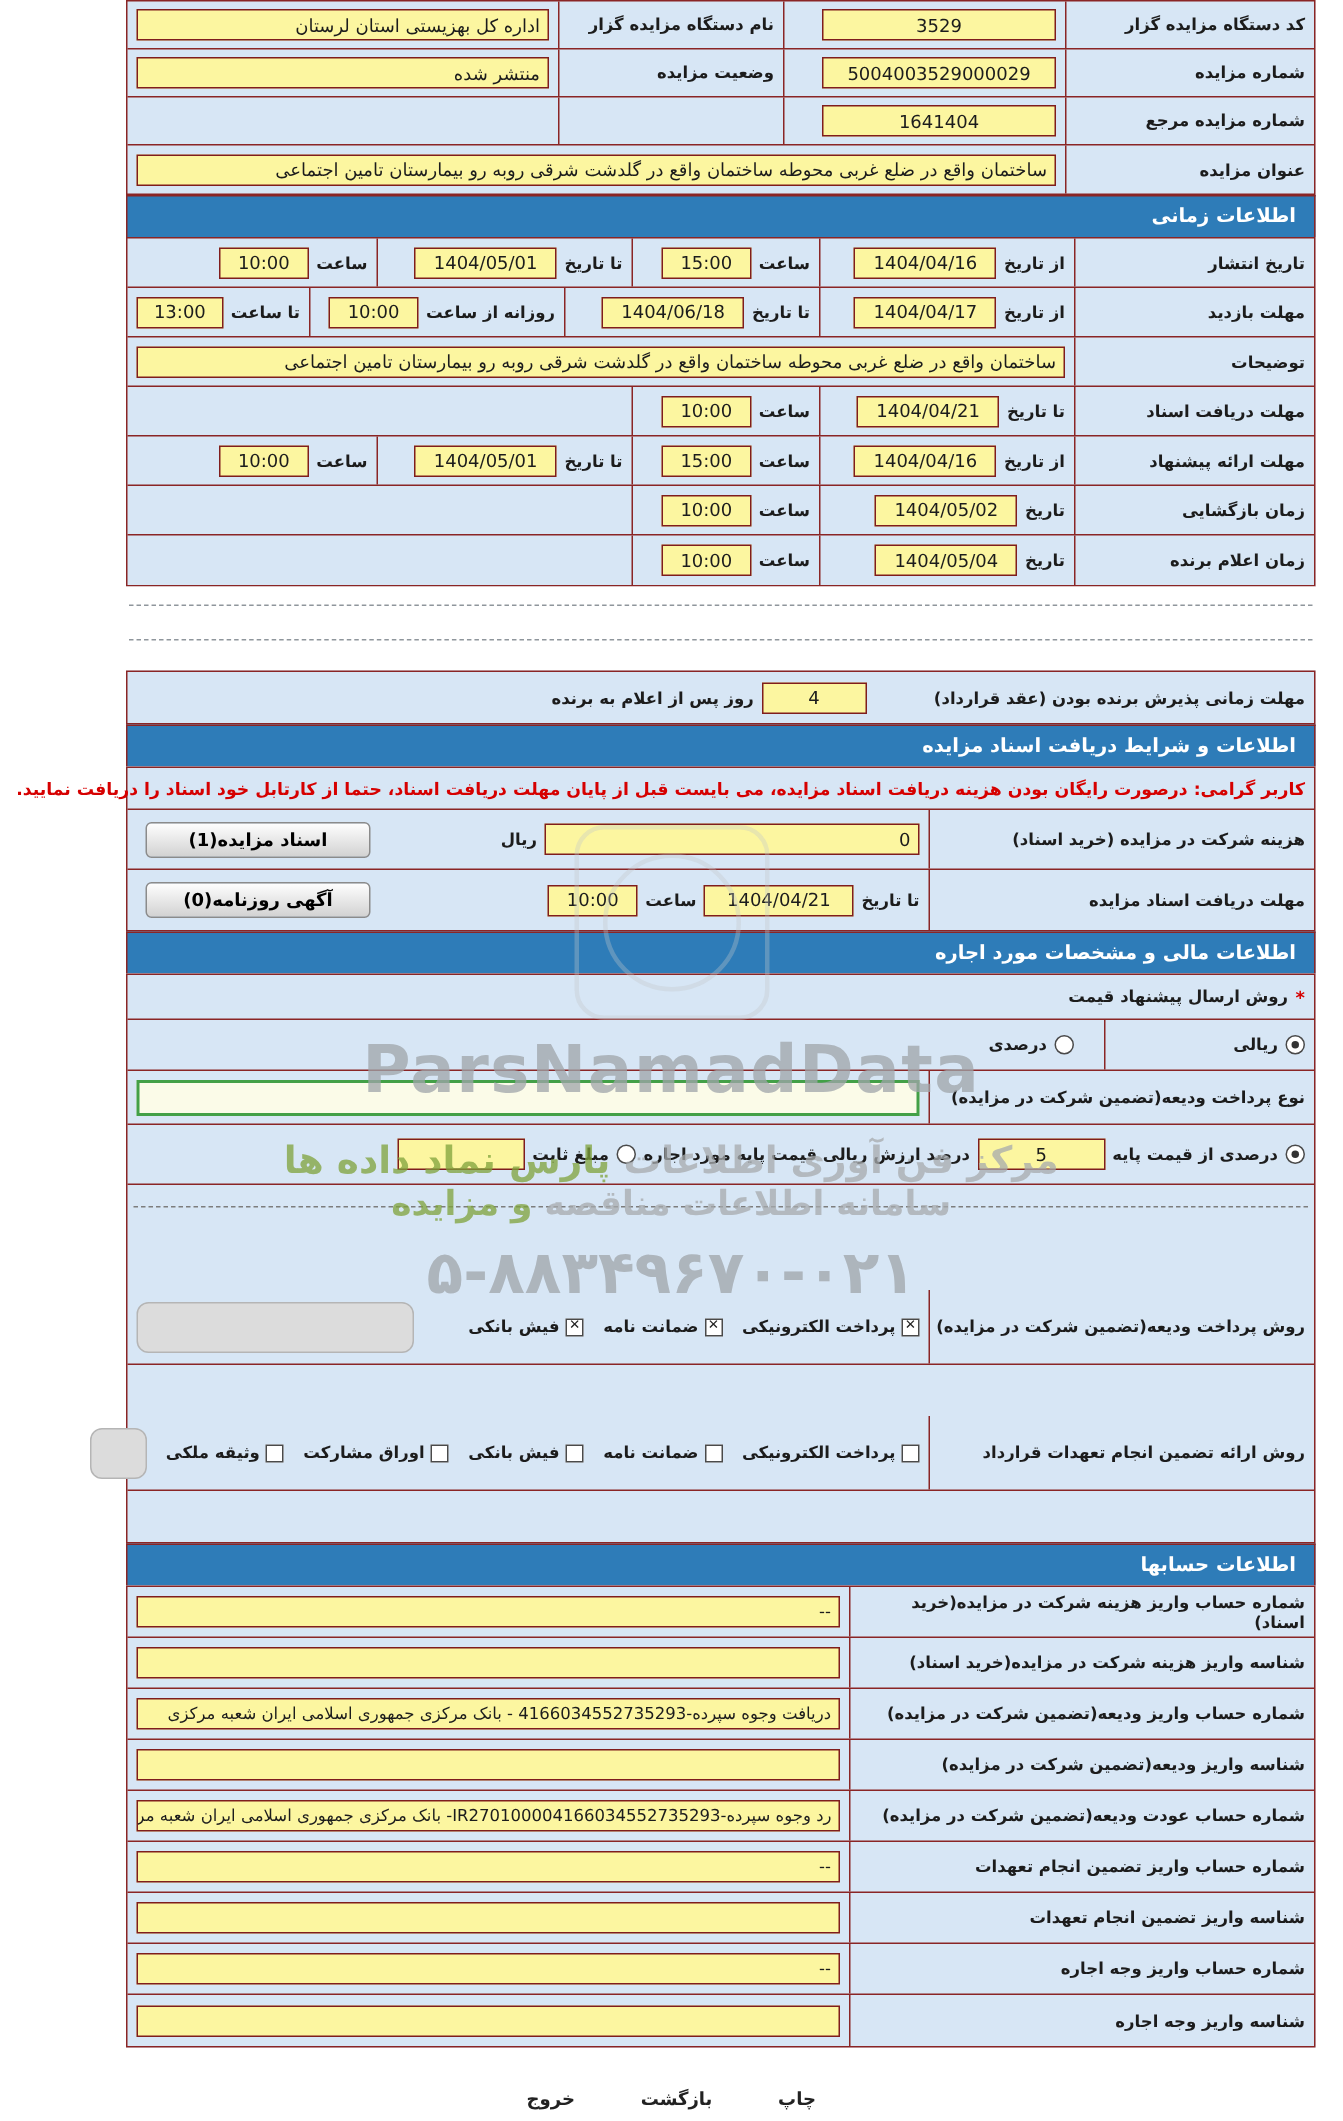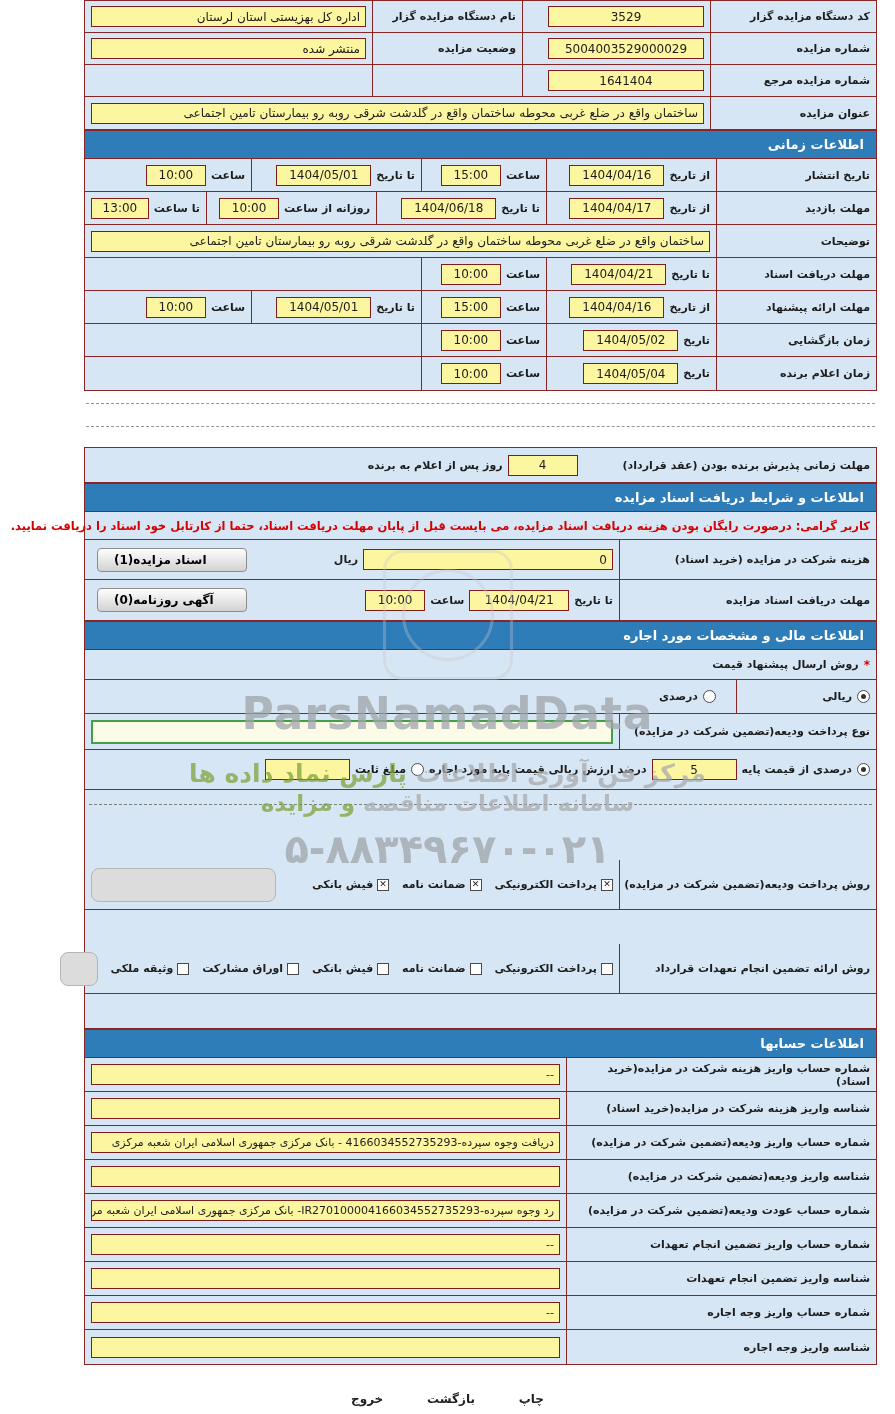--- a/index.html
+++ b/index.html
@@ -16,21 +16,21 @@
 .lbl{font-weight:bold;font-size:11px;color:#1c1c1c;white-space:nowrap}
 .lbl.sm{font-size:11px;white-space:normal}
 .sub{font-weight:bold;font-size:11px;white-space:nowrap}
 .fld{background:#fcf6a0;border:1px solid #7f1d1d;height:21px;display:flex;align-items:center;padding:0 5px;font-size:12px;white-space:nowrap;overflow:hidden}
 .fld.sm{font-size:11px}
 .num{justify-content:center}
 .green{background:#fbfbe8;border:2px solid #43a047;height:24px}
 .sec-hdr{background:#2e7cb8;color:#fff;font-weight:bold;font-size:13px;padding:6px 12px;border:1px solid #8a2525;border-bottom:none}
 .warn{color:#d60000;font-weight:bold;font-size:11.5px;white-space:nowrap}
 .star{color:#d60000;font-weight:bold}
-.btn{background:linear-gradient(#fefefe,#d2d2d2);border:1px solid #8b8b8b;border-radius:4px;width:150px;padding:4px 16px;text-align:left;font-size:12px;font-weight:bold;cursor:pointer;font-family:inherit;flex:none}
+.btn{background:linear-gradient(#fefefe,#d2d2d2);border:1px solid #8b8b8b;border-radius:4px;width:150px;padding:4px 16px;text-align:center;font-size:12px;font-weight:bold;cursor:pointer;font-family:inherit;flex:none}
 .push{margin-right:auto;margin-left:6px}
 .radio{width:13px;height:13px;border:1px solid #4a4a4a;border-radius:50%;background:#fff;display:inline-block;position:relative;flex:none}
 .radio.checked::after{content:"";position:absolute;inset:3px;border-radius:50%;background:#333}
 .cb{width:12px;height:12px;border:1px solid #4a4a4a;background:#fff;display:inline-flex;align-items:center;justify-content:center;flex:none}
 .cb.checked::after{content:"✕";color:#222;font-size:9px;line-height:1}
 .opt{display:inline-flex;align-items:center;gap:4px;margin-left:8px}
 .optlbl{font-weight:bold;font-size:11px;white-space:nowrap}
 .pane{background:#dcdcdc;border:1px solid #b5b5b5;border-radius:8px;height:34px;flex:none}
 .pane.big{width:185px;margin-right:auto}
 .pane.smp{width:38px;margin-right:auto}

